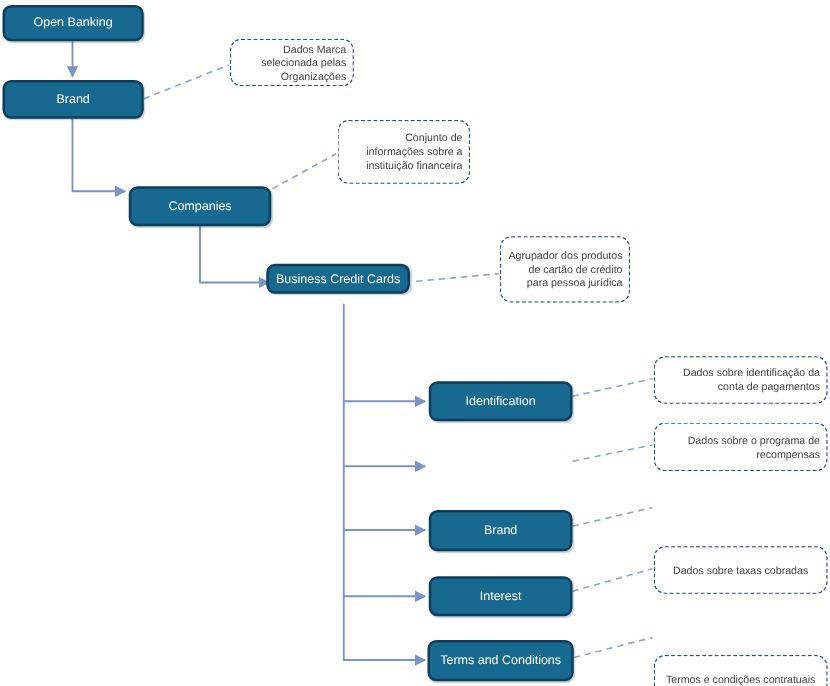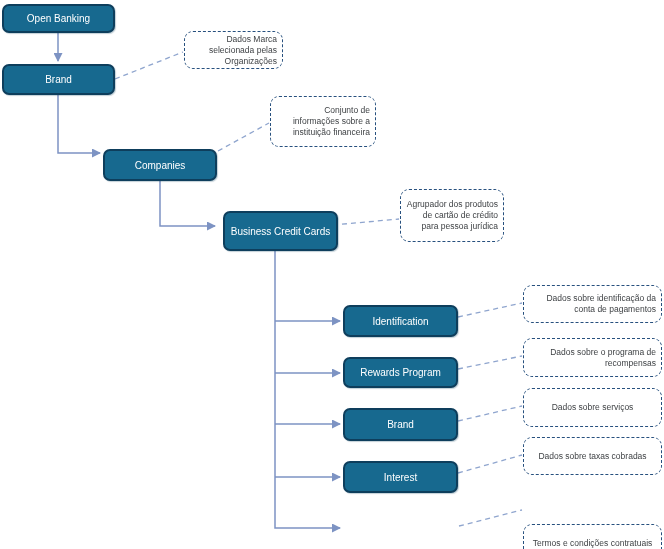--- a/index.html
+++ b/index.html
@@ -100,28 +100,27 @@
     <path class="dashed-line" d="M458,317 L522,303"></path>
     <path class="dashed-line" d="M458,369 L522,356"></path>
     <path class="dashed-line" d="M458,421 L522,406"></path>
     <path class="dashed-line" d="M458,473 L522,455"></path>
     <path class="dashed-line" d="M459,526 L522,510"></path>
   </svg>
 
   <div class="node" style="left:2px; top:4px; width:113px; height:29px;">Open Banking</div>
   <div class="node" style="left:2px; top:64px; width:113px; height:31px;">Brand</div>
   <div class="node" style="left:103px; top:137px; width:114px; height:32px;margin-top:12px;">Companies</div>
-  <div class="node" style="left:223px; top:211px; width:115px; height:40px;">Business Credit Cards</div>
+  <div class="node" style="left:213px; top:211px; width:115px; height:24px;">Business Credit Cards</div>
   <div class="node" style="left:343px; top:305px; width:115px; height:32px;">Identification</div>
-  <div class="node" style="left:343px; top:357px; width:115px; height:31px;">Rewards Program</div>
   <div class="node" style="left:343px; top:408px; width:115px; height:33px;">Brand</div>
   <div class="node" style="left:343px; top:461px; width:115px; height:32px;">Interest</div>
+  <div class="node" style="left:342px; top:512px; width:117px; height:33px;">Terms and Conditions</div>
 
   <div class="annotation" style="left:184px; top:31px; width:99px; height:38px;">Dados Marca selecionada pelas Organizações</div>
   <div class="annotation" style="left:270px; top:96px; width:106px; height:51px;">Conjunto de informações sobre a instituição financeira</div>
   <div class="annotation" style="left:400px; top:189px; width:104px; height:53px;">Agrupador dos produtos de cartão de crédito para pessoa jurídica</div>
   <div class="annotation" style="left:523px; top:285px; width:139px; height:38px;">Dados sobre identificação da conta de pagamentos</div>
   <div class="annotation" style="left:523px; top:338px; width:139px; height:39px;padding-left:20px;">Dados sobre o programa de recompensas</div>
-  <div class="annotation" style="left:523px; top:388px; width:139px; height:39px;">Dados sobre serviços</div>
   <div class="annotation" style="left:523px; top:437px; width:139px; height:38px;">Dados sobre taxas cobradas</div>
   <div class="annotation" style="left:523px; top:492px; width:139px; height:38px;margin-top:32px;">Termos e condições contratuais</div>
 
 </div>
 
 </body></html>

